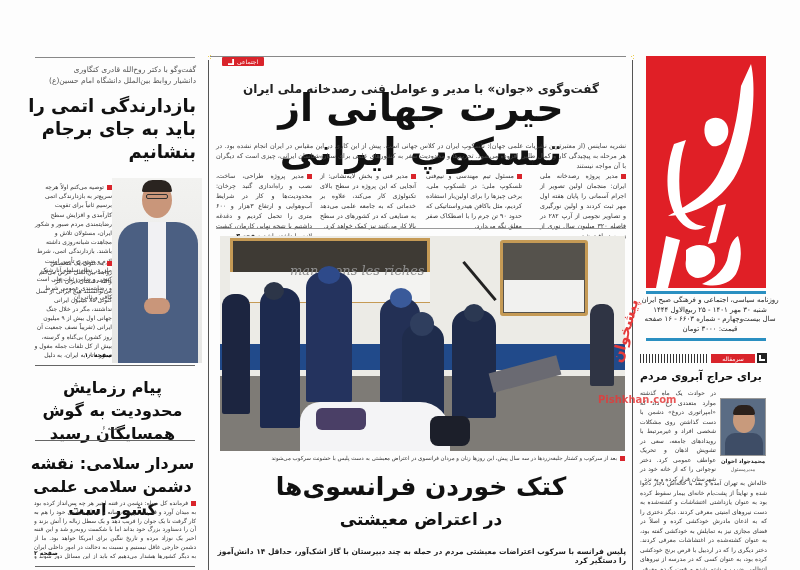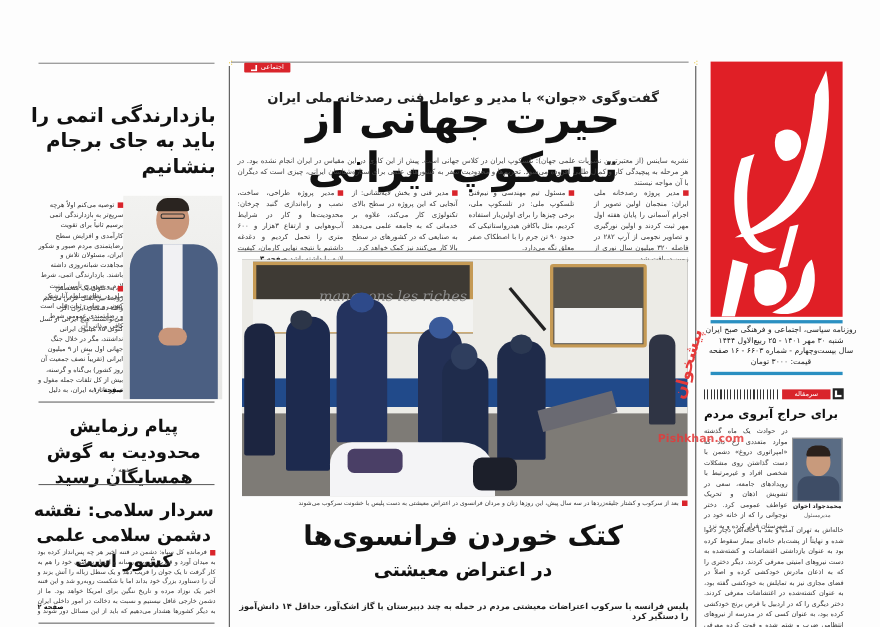--- a/index.html
+++ b/index.html
@@ -144,20 +144,22 @@
 
 <div class="caption">
   <span class="bullet"></span><span>بعد از سرکوب و کشتار جلیقه‌زردها در سه سال پیش، این روزها زنان و مردان فرانسوی در اعتراض معیشتی به دست پلیس با خشونت سرکوب می‌شوند</span>
 </div>
 <div class="head2" style="left:216px; top:472px; width:410px; font-size:25px; line-height:30px;">کتک خوردن فرانسوی‌ها</div>
 <div class="head2" style="left:216px; top:504px; width:410px; font-size:17px; line-height:30px;">در اعتراض معیشتی</div>
 <div class="abs" style="left:216px; top:547px; width:410px; font-size:7.5px; font-weight:bold; text-align:right; color:#222;">پلیس فرانسه با سرکوب اعتراضات معیشتی مردم در حمله به چند دبیرستان با گاز اشک‌آور، حداقل ۱۴ دانش‌آموز را دستگیر کرد</div>
 
 <div class="rule" style="left:35px; top:57px; width:160px; background:#888;"></div>
 <div class="left-kicker">
+  <div>گفت‌وگو با دکتر روح‌الله قادری کنگاوری</div>
+  <div>دانشیار روابط بین‌الملل دانشگاه امام حسین(ع)</div>
 </div>
 <div class="left-head">بازدارندگی اتمی را باید به جای برجام بنشانیم</div>
 
 <div class="portrait">
   <div style="position:absolute;left:30px;top:4px;width:30px;height:36px;border-radius:50%;background:#c9967a;"></div>
   <div style="position:absolute;left:30px;top:2px;width:30px;height:12px;border-radius:14px 14px 2px 2px;background:#2a2420;"></div>
   <div style="position:absolute;left:34px;top:16px;width:22px;height:5px;border:1px solid #333;border-radius:2px;"></div>
   <div style="position:absolute;left:6px;top:44px;width:80px;height:141px;border-radius:22px 22px 0 0;background:#4b5f82;"></div>
   <div style="position:absolute;left:36px;top:44px;width:18px;height:80px;background:#f1f1f3;"></div>
   <div style="position:absolute;left:32px;top:120px;width:26px;height:16px;border-radius:8px;background:#c9967a;"></div>

